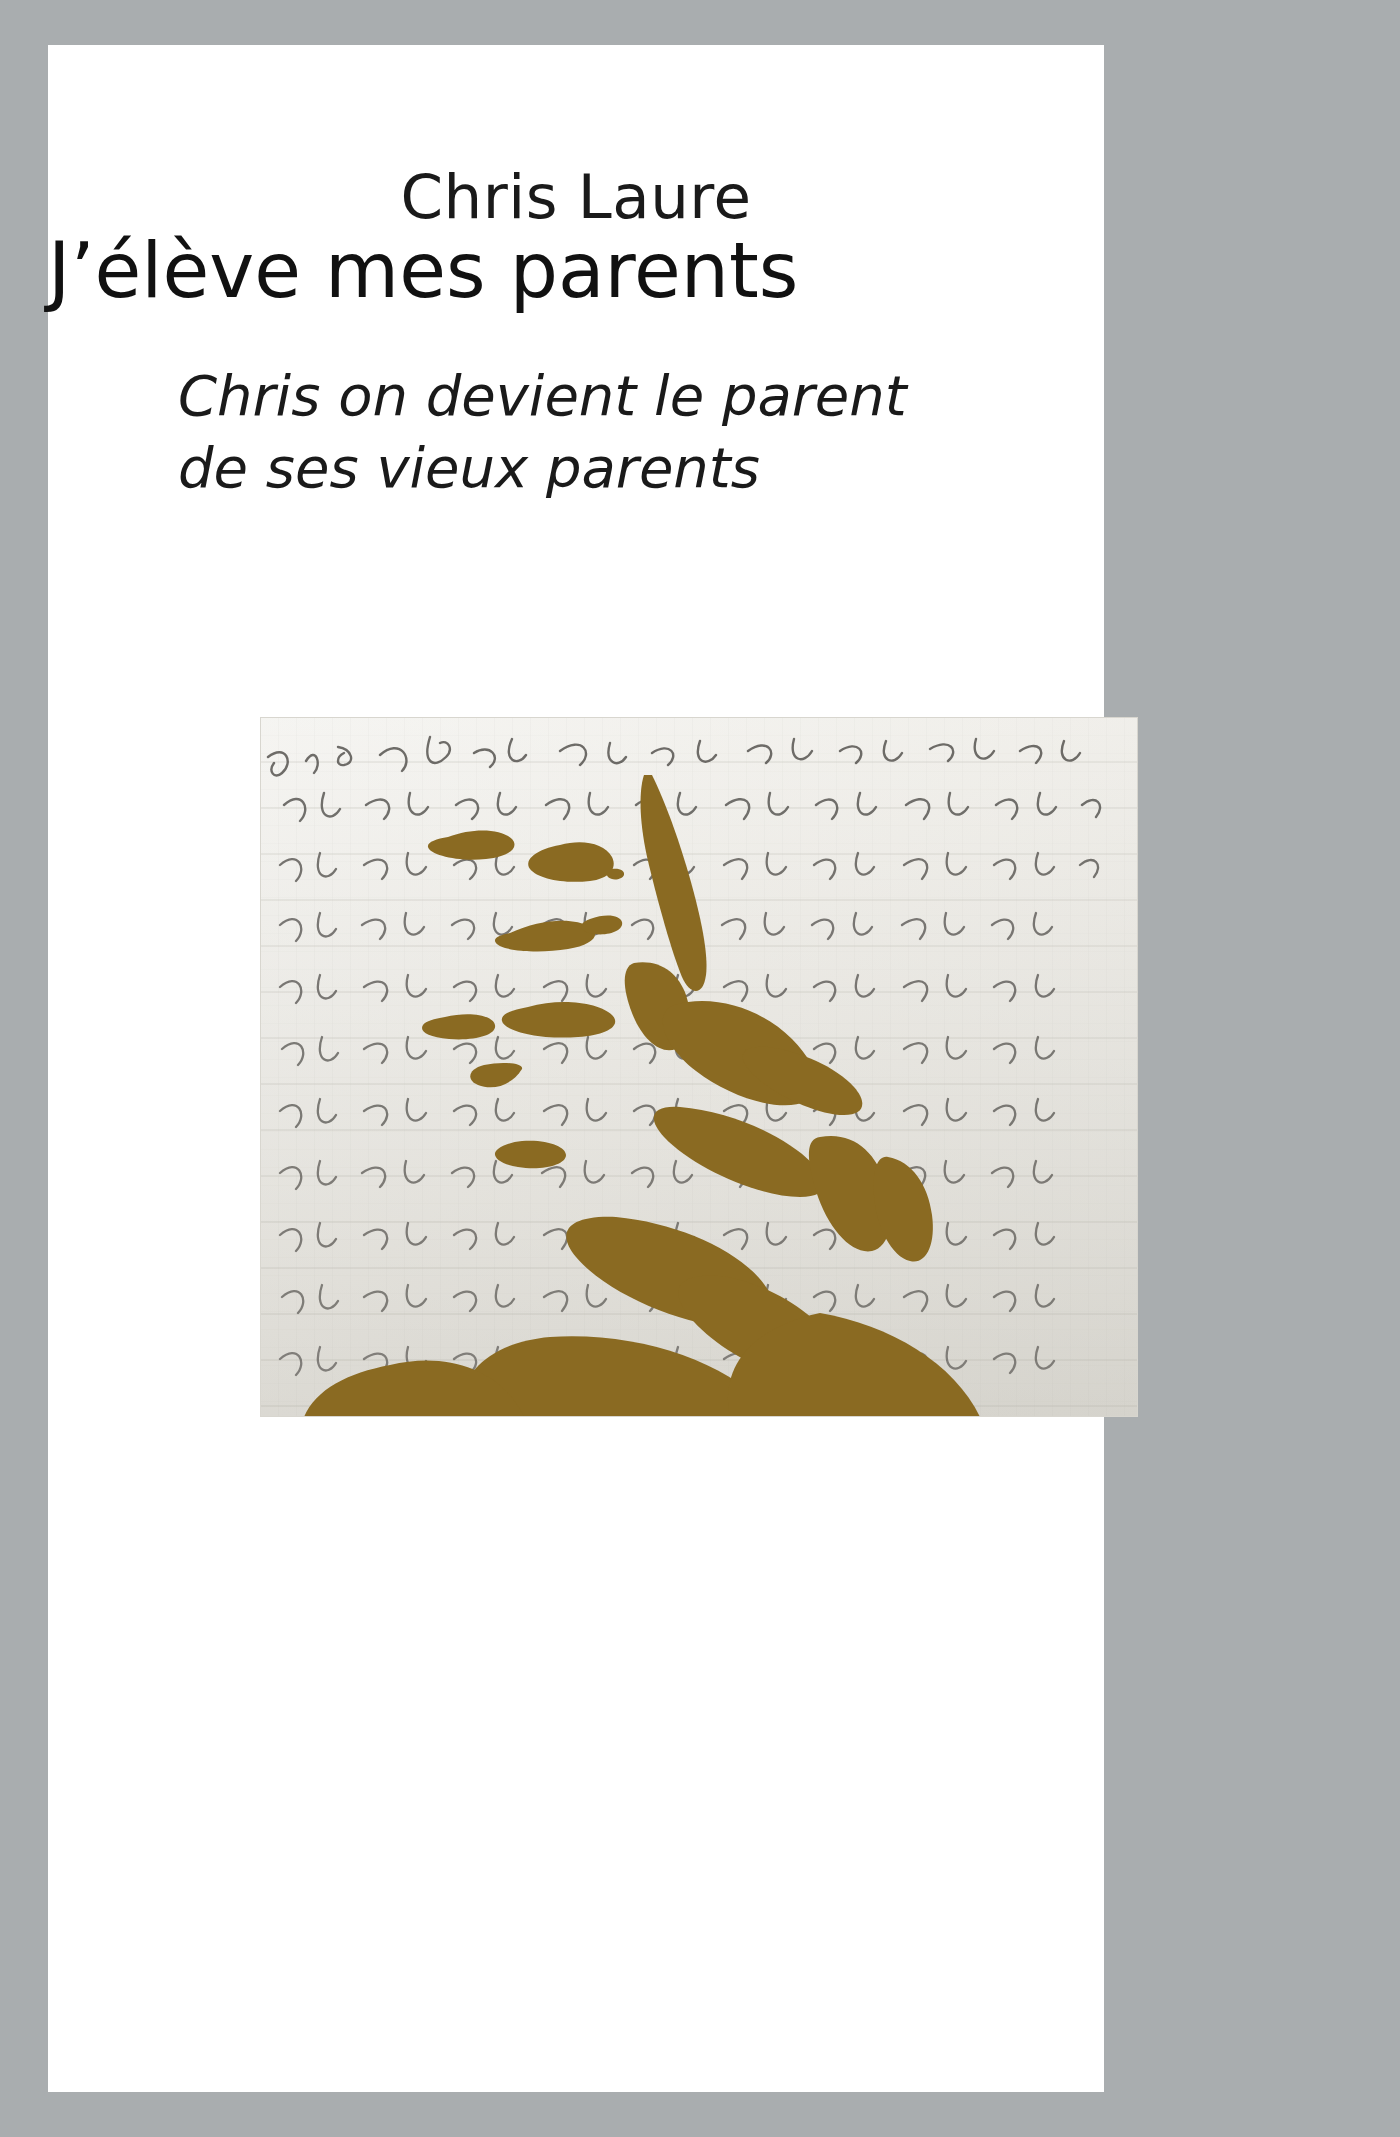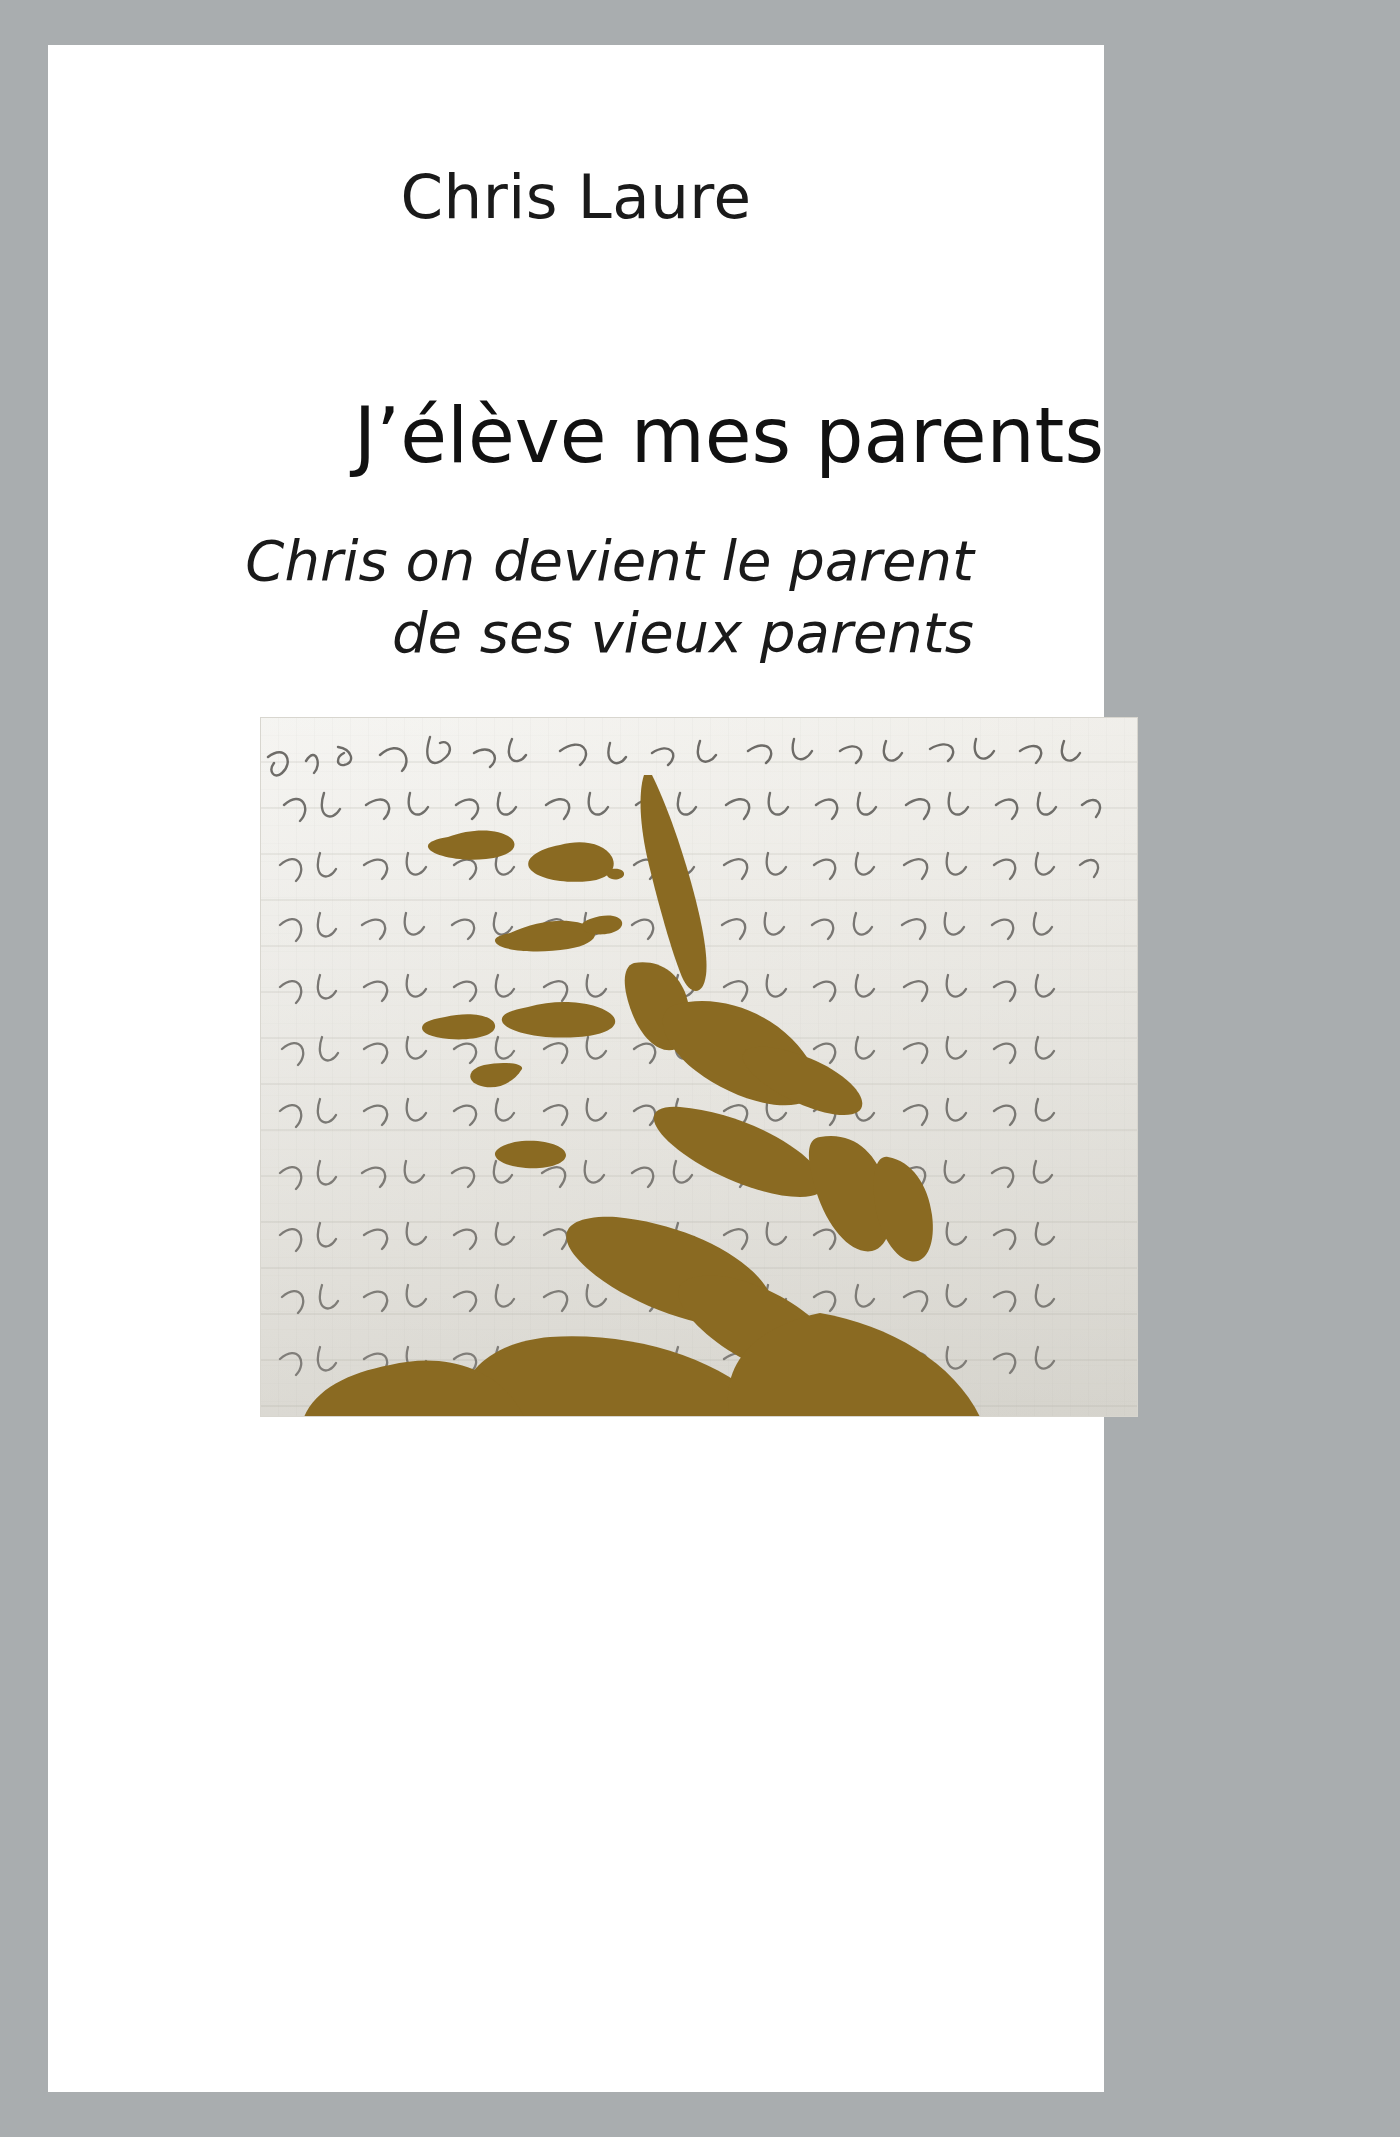--- a/index.html
+++ b/index.html
@@ -43,23 +43,22 @@
     font-family: "DejaVu Sans", sans-serif;
     font-size: 61px;
     font-weight: 400;
     color: #1a1a1a;
     letter-spacing: 0.5px;
     line-height: 1.1;
     text-align: center;
   }
 
   .title-block {
-    margin-top: 165px;
     width: 100%;
-    text-align: right;
+    text-align: left;
   }
 
   .book-title {
     font-family: "DejaVu Sans", sans-serif;
     font-size: 76px;
     font-weight: 400;
     color: #111111;
     line-height: 1.08;
     letter-spacing: 0px;
   }

